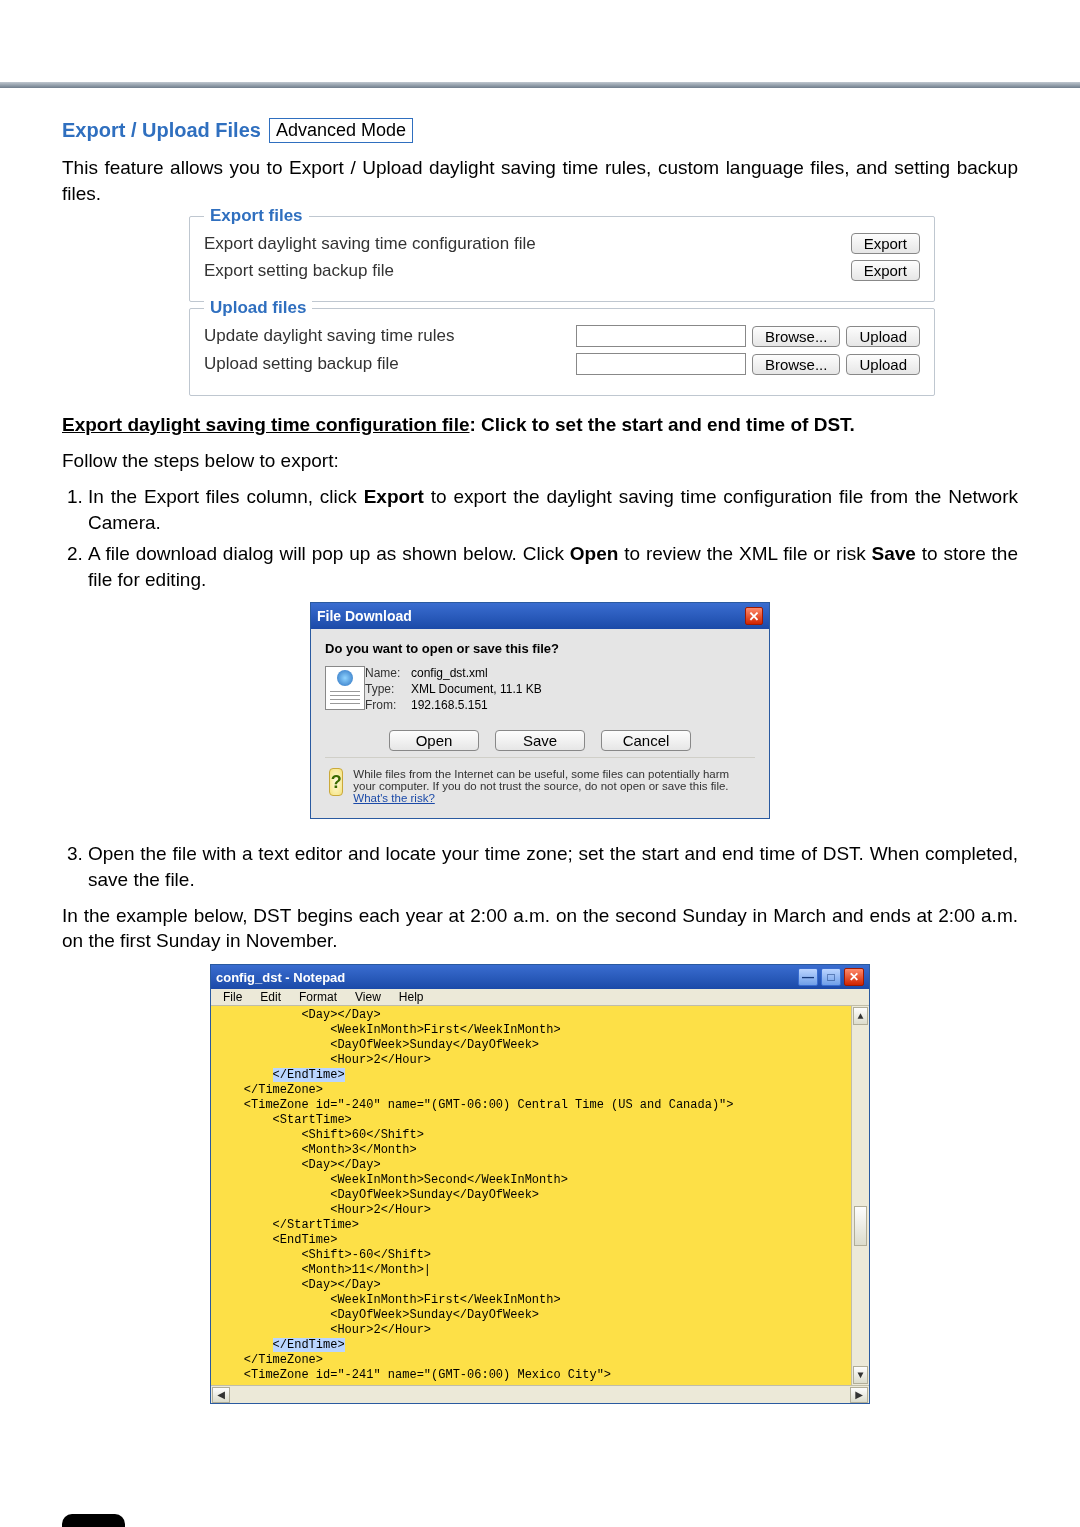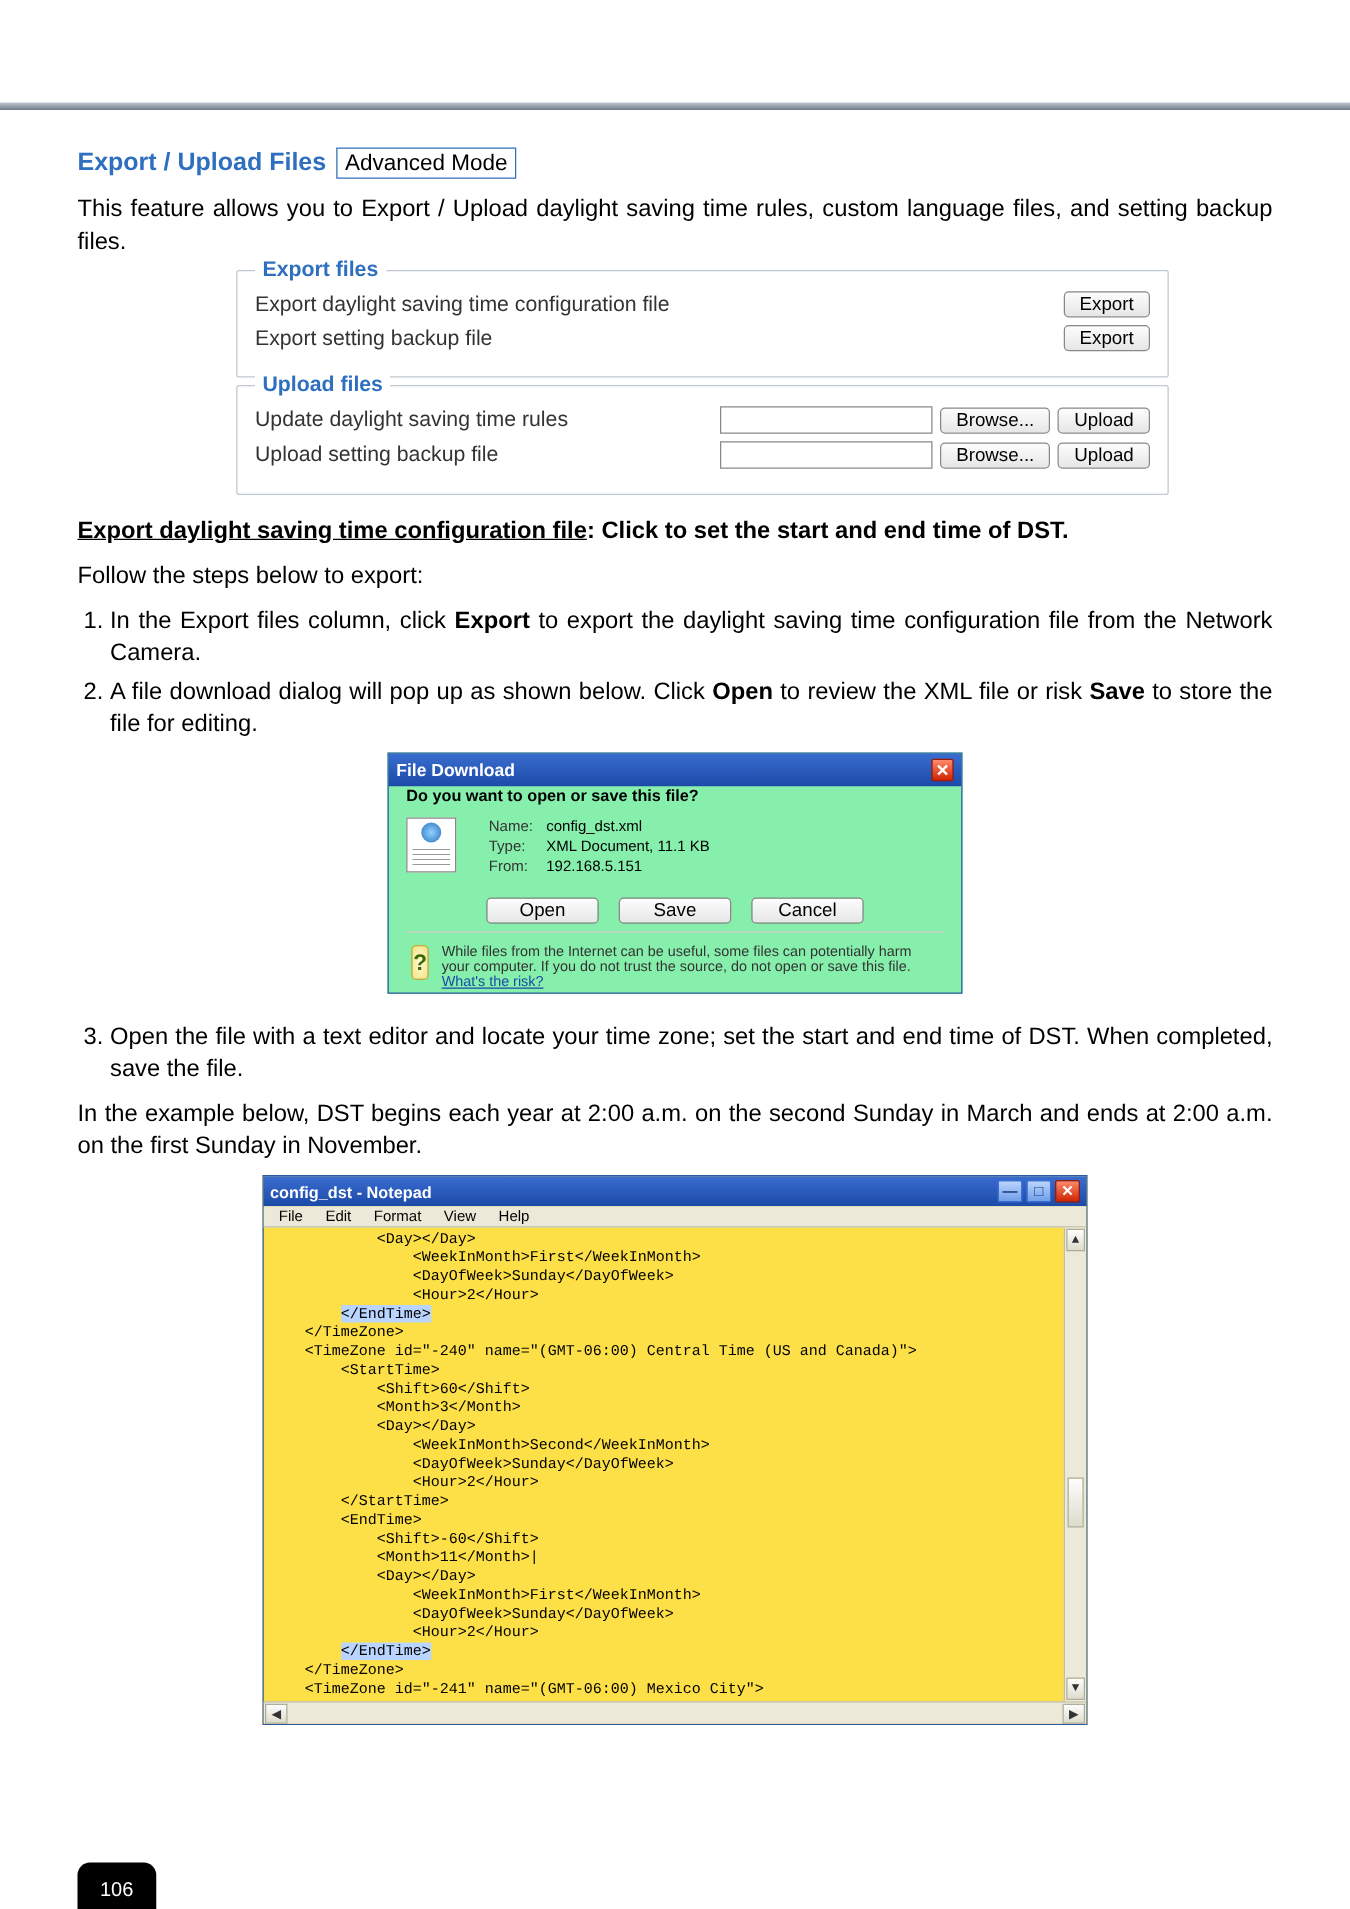--- a/index.html
+++ b/index.html
@@ -101,40 +101,40 @@
     margin: 10px 0 0 0;
     padding-left: 26px;
   }
   .numlist li { text-align: justify; margin-bottom: 6px; }
 
   
   .fd-wrap { display:flex; justify-content:center; margin: 10px 0 22px 0; }
   .fd-dialog {
     width: 460px;
     border: 1px solid #2a5aa0;
-    background: #86efac;
+    background: #e5e5e5;
     font-family: Tahoma, Arial, sans-serif;
   }
   .fd-titlebar {
     display:flex; align-items:center; justify-content:space-between;
     background: linear-gradient(#3a6dd0,#1b4aa8);
     color:#fff;
     font-size: 14px; font-weight: 700;
     padding: 4px 6px;
   }
   .fd-close {
     width:18px; height:18px; display:flex; align-items:center; justify-content:center;
     background: linear-gradient(#ff8a6b,#d02400);
     border:1px solid #a01a00; border-radius:2px;
     color:#fff; font-weight:700; font-size:13px;
     cursor:pointer;
   }
-  .fd-body { padding: 0 14px; color:#000; }
+  .fd-body { padding: 12px 14px; color:#000; }
   .fd-q { font-weight:700; font-size:13px; margin-bottom:10px; }
-  .fd-info { display:flex; gap:26px; font-size:12px; }
+  .fd-info { display:flex; gap:0; font-size:12px; }
   .fd-icon {
     width:40px; height:44px; border:1px solid #888; background:#fff;
     display:flex; flex-direction:column; justify-content:space-between;
   }
   .fd-icon .globe { margin:3px auto; width:16px; height:16px; border-radius:50%; background:radial-gradient(#8fd3ff,#2a6fbf); }
   .fd-icon .bars { height:14px; margin:2px 4px 4px 4px; background:repeating-linear-gradient(#999 0 1px,transparent 1px 4px); }
   .fd-kv { display:grid; grid-template-columns:46px auto; row-gap:2px; }
   .fd-kv .k { color:#333; }
   .fd-actions { display:flex; gap:16px; justify-content:center; margin:18px 0 6px 0; }
   .fd-actions .winbtn { width:90px; }

